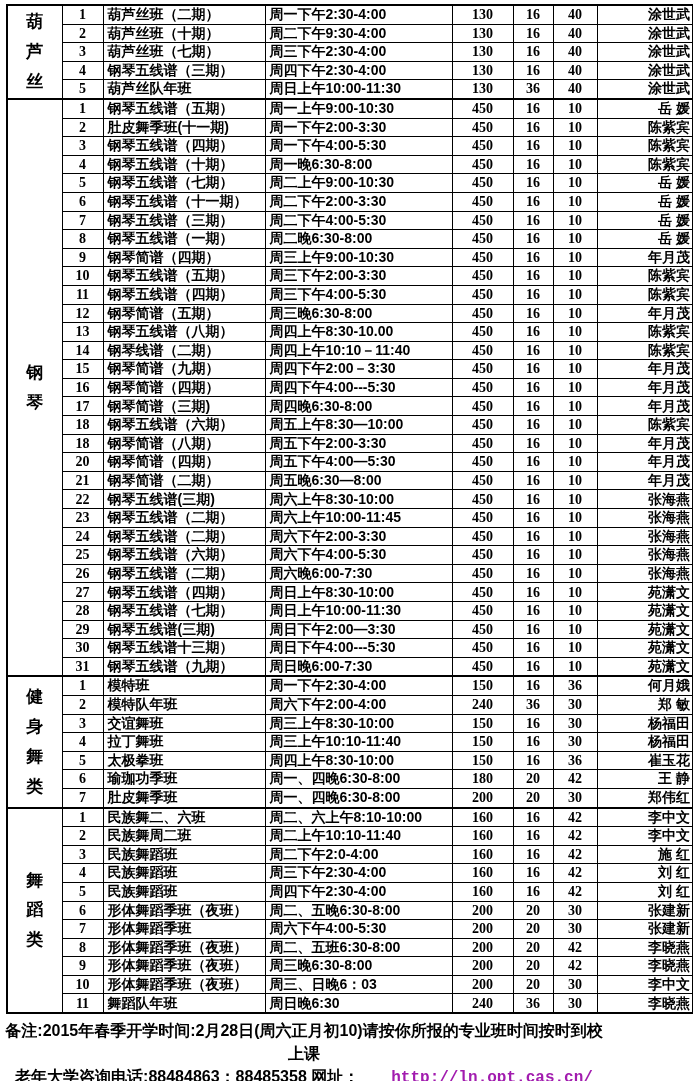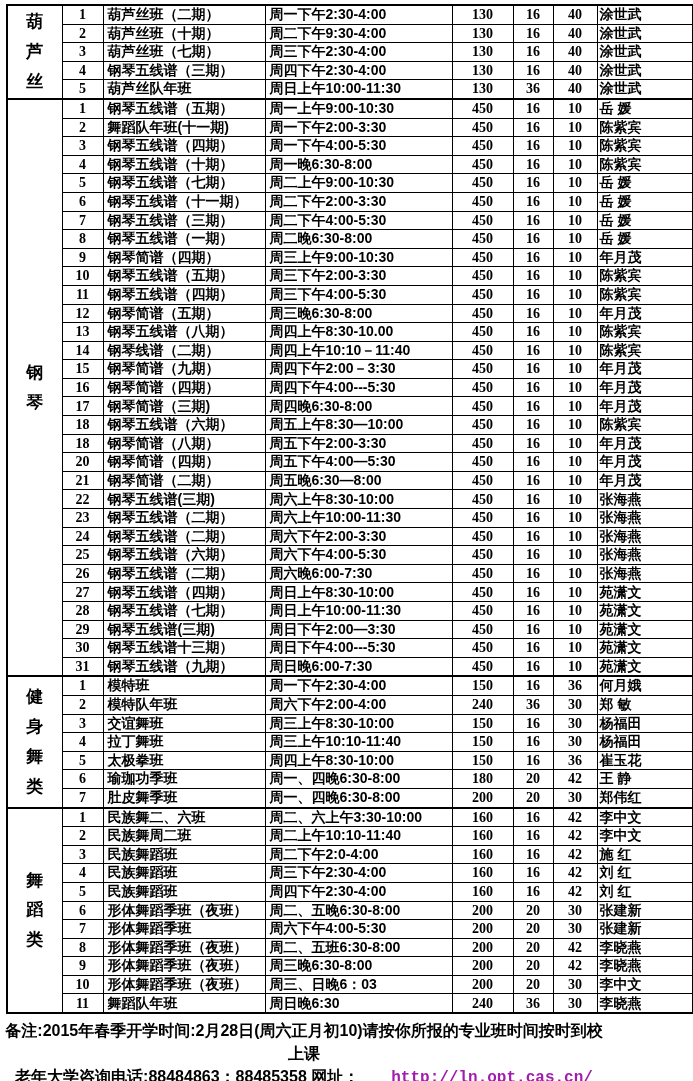--- a/index.html
+++ b/index.html
@@ -44,21 +44,21 @@
   td.cell-num {
     text-align: center;
     font-family: "Liberation Serif", serif;
   }
   td.cell-name, td.cell-time {
     text-align: left;
     padding-left: 4px;
     font-family: "Liberation Sans", sans-serif;
   }
   td.cell-teacher {
-    text-align: left;
+    text-align: right;
     font-family: "Liberation Sans", sans-serif;
   }
   .footer {
     width: 608px;
     text-align: center;
     font-weight: bold;
     font-size: 16px;
     line-height: 1.45;
     margin-top: 5px;
     font-family: "Liberation Sans", sans-serif;
@@ -145,21 +145,21 @@
           <td class="cell-num">1</td>
           <td class="cell-name">钢琴五线谱（五期）</td>
           <td class="cell-time">周一上午9:00-10:30</td>
           <td class="cell-num">450</td>
           <td class="cell-num">16</td>
           <td class="cell-num">10</td>
           <td class="cell-teacher">岳 媛</td>
         </tr>
         <tr>
           <td class="cell-num">2</td>
-          <td class="cell-name">舞蹈队年班(十一期)</td>
+          <td class="cell-name">肚皮舞季班(十一期)</td>
           <td class="cell-time">周一下午2:00-3:30</td>
           <td class="cell-num">450</td>
           <td class="cell-num">16</td>
           <td class="cell-num">10</td>
           <td class="cell-teacher">陈紫宾</td>
         </tr>
         <tr>
           <td class="cell-num">3</td>
           <td class="cell-name">钢琴五线谱（四期）</td>
           <td class="cell-time">周一下午4:00-5:30</td>
@@ -335,21 +335,21 @@
           <td class="cell-name">钢琴五线谱(三期)</td>
           <td class="cell-time">周六上午8:30-10:00</td>
           <td class="cell-num">450</td>
           <td class="cell-num">16</td>
           <td class="cell-num">10</td>
           <td class="cell-teacher">张海燕</td>
         </tr>
         <tr>
           <td class="cell-num">23</td>
           <td class="cell-name">钢琴五线谱（二期）</td>
-          <td class="cell-time">周六上午10:00-11:30</td>
+          <td class="cell-time">周六上午10:00-11:45</td>
           <td class="cell-num">450</td>
           <td class="cell-num">16</td>
           <td class="cell-num">10</td>
           <td class="cell-teacher">张海燕</td>
         </tr>
         <tr>
           <td class="cell-num">24</td>
           <td class="cell-name">钢琴五线谱（二期）</td>
           <td class="cell-time">周六下午2:00-3:30</td>
           <td class="cell-num">450</td>
@@ -490,21 +490,21 @@
           <td class="cell-teacher">郑伟红</td>
         </tr>
         <tr class="sec-start">
           <td class="cat" rowspan="11">
             <span class="cat-ch">舞</span>
             <span class="cat-ch">蹈</span>
             <span class="cat-ch">类</span>
           </td>
           <td class="cell-num">1</td>
           <td class="cell-name">民族舞二、六班</td>
-          <td class="cell-time">周二、六上午3:30-10:00</td>
+          <td class="cell-time">周二、六上午8:10-10:00</td>
           <td class="cell-num">160</td>
           <td class="cell-num">16</td>
           <td class="cell-num">42</td>
           <td class="cell-teacher">李中文</td>
         </tr>
         <tr>
           <td class="cell-num">2</td>
           <td class="cell-name">民族舞周二班</td>
           <td class="cell-time">周二上午10:10-11:40</td>
           <td class="cell-num">160</td>

